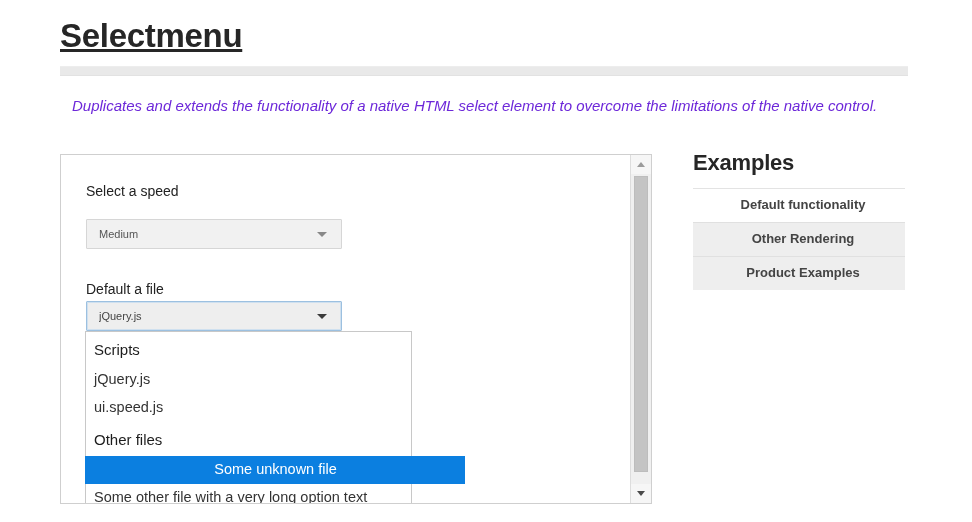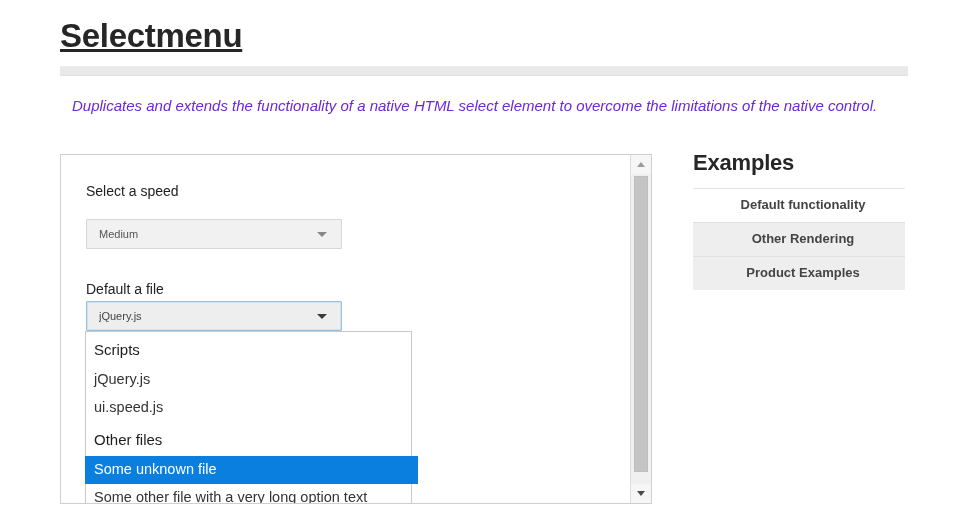--- a/index.html
+++ b/index.html
@@ -186,23 +186,24 @@
   .sm-option {
     font-size: 14.5px;
     color: #333333;
     padding: 3px 8px 4px 8px;
     line-height: 1.45;
     white-space: nowrap;
   }
   .sm-option.selected {
     background: #0b7fe0;
     color: #ffffff;
-    width: 333px;
+    width: 380px;
     margin-left: -1px;
     padding-left: 9px;
+    text-align: center;
   }
 
   
   .examples-title {
     position: absolute;
     left: 693px;
     top: 150px;
     font-size: 22px;
     font-weight: bold;
     color: #262626;

